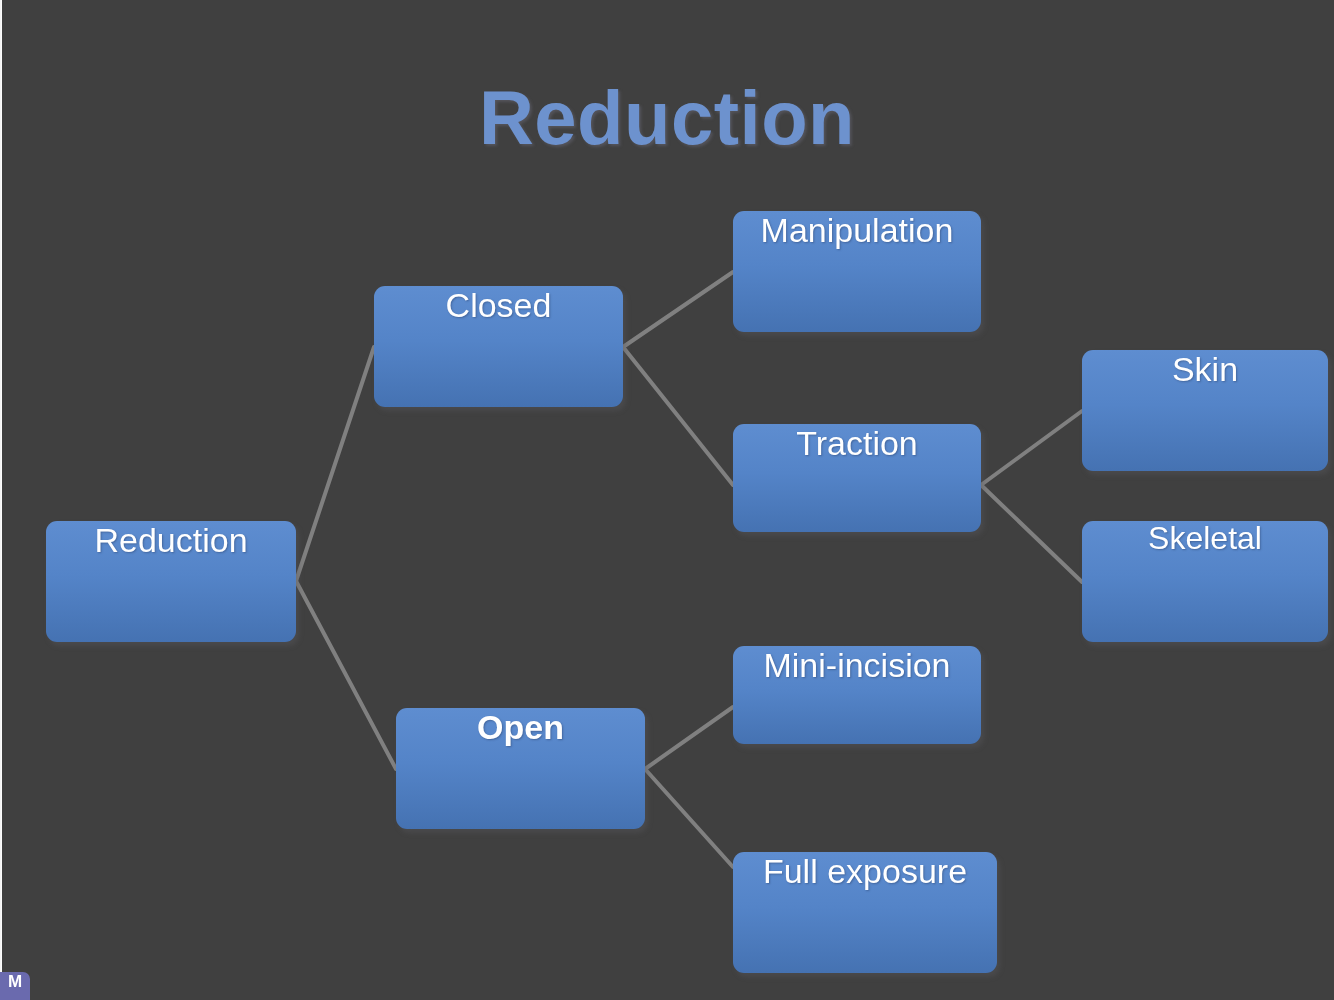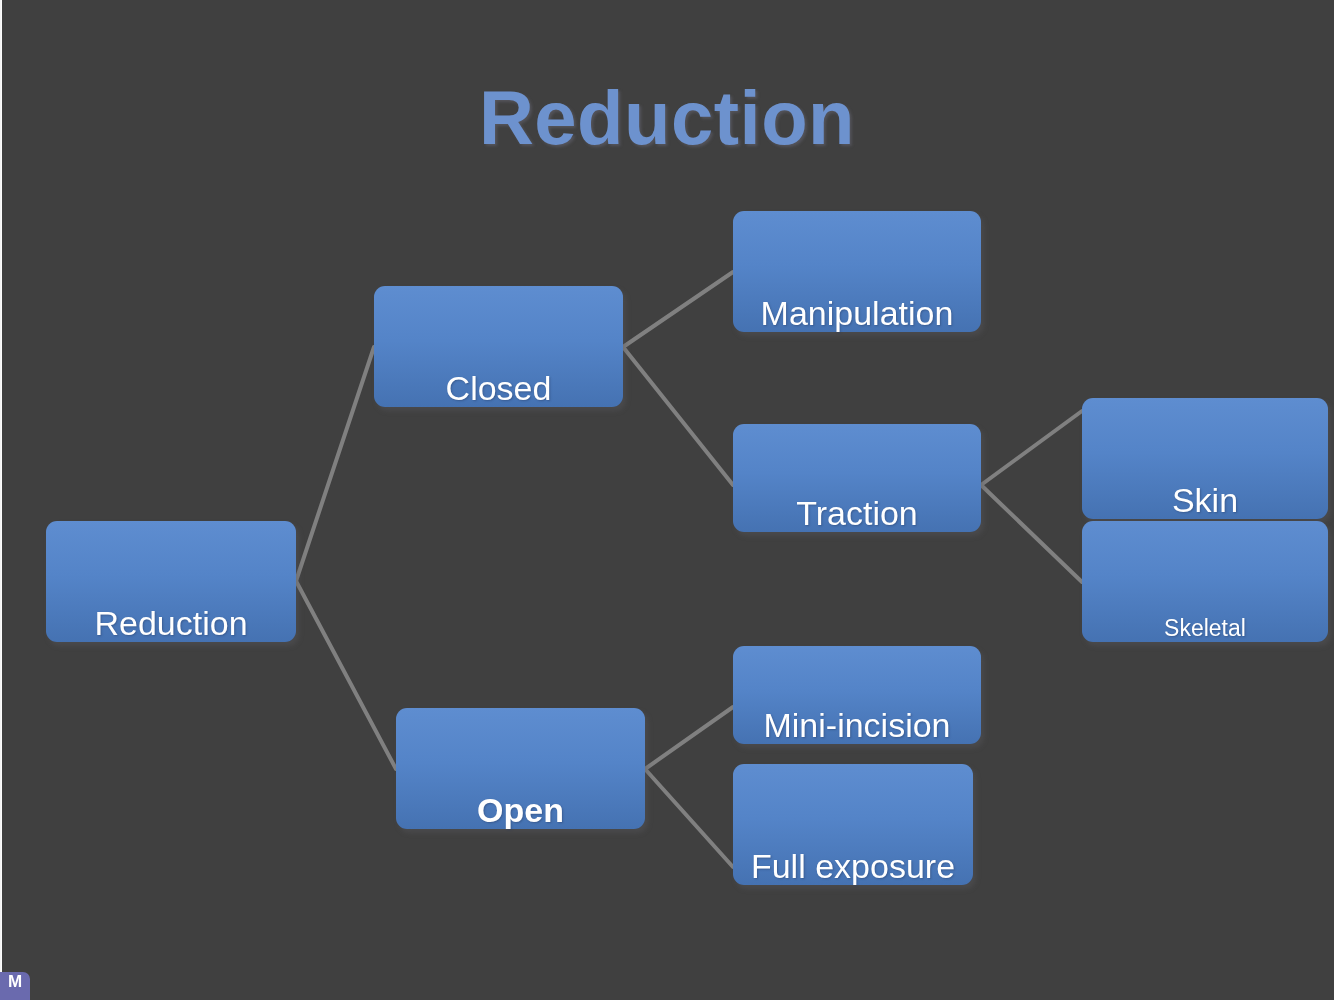--- a/index.html
+++ b/index.html
@@ -50,33 +50,33 @@
   }
 
   .node {
     position: absolute;
     box-sizing: border-box;
     border-radius: 11px;
     background: linear-gradient(to bottom, #5E8DD0 0%, #5484C8 45%, #4572B2 100%);
     box-shadow: 3px 4px 5px rgba(90,90,95,0.38);
     color: #ffffff;
     display: flex;
-    align-items: flex-end;
+    align-items: flex-start;
     justify-content: center;
     text-align: center;
     font-size: 34px;
     line-height: 1.12;
     text-shadow: 1px 1px 2px rgba(40,60,100,0.45);
     padding: 0 10px;
   }
   .node .label {
     display: block;
     width: 100%;
   }
-  .node.two-line { font-size: 23px; }
+  .node.two-line { font-size: 32px; }
 
   
   #corner-badge {
     position: absolute;
     left: -8px;
     bottom: -6px;
     width: 38px;
     height: 34px;
     border-radius: 7px;
     background: #6A6AAE;
@@ -136,25 +136,25 @@
   </div>
 
   <div class="node" style="left:733px; top:424px; width:248px; height:108px;">
     <span class="label">Traction</span>
   </div>
 
   <div class="node" style="left:733px; top:646px; width:248px; height:98px;">
     <span class="label">Mini-incision</span>
   </div>
 
-  <div class="node" style="left:733px; top:764px; width:240px; height:121px;">
+  <div class="node" style="left:733px; top:852px; width:264px; height:121px;">
     <span class="label">Full exposure</span>
   </div>
 
-  <div class="node" style="left:1082px; top:350px; width:246px; height:121px;margin-top:48px;">
+  <div class="node" style="left:1082px; top:350px; width:246px; height:121px;">
     <span class="label">Skin</span>
   </div>
 
   <div class="node two-line" style="left:1082px; top:521px; width:246px; height:121px;">
     <span class="label">
       <span>Skeletal</span><br>
     </span>
   </div>
 
   <div id="corner-badge">

